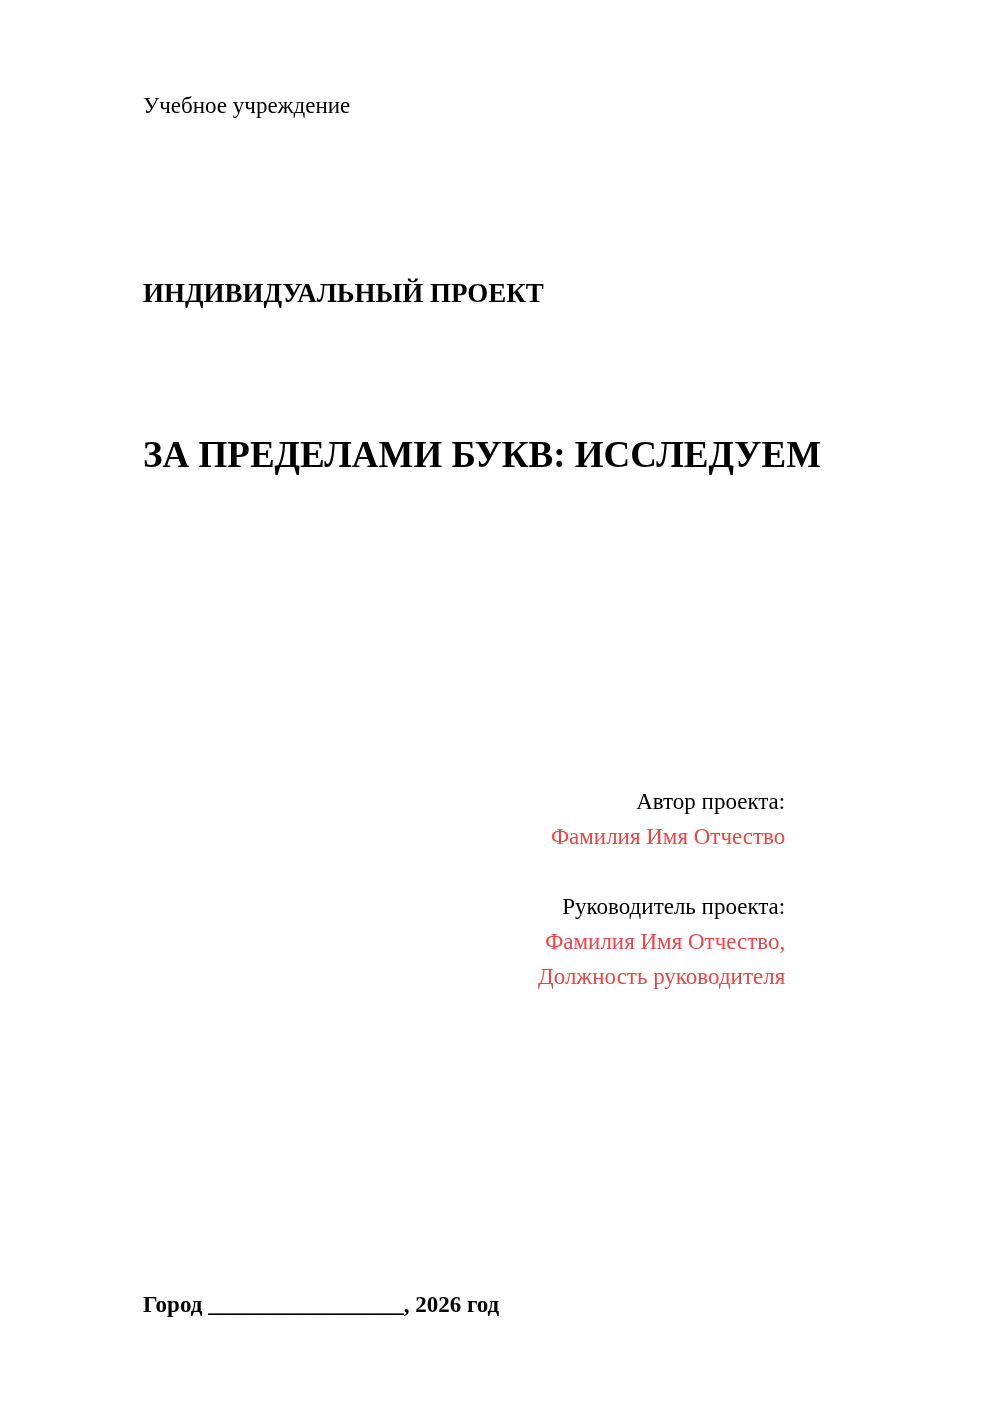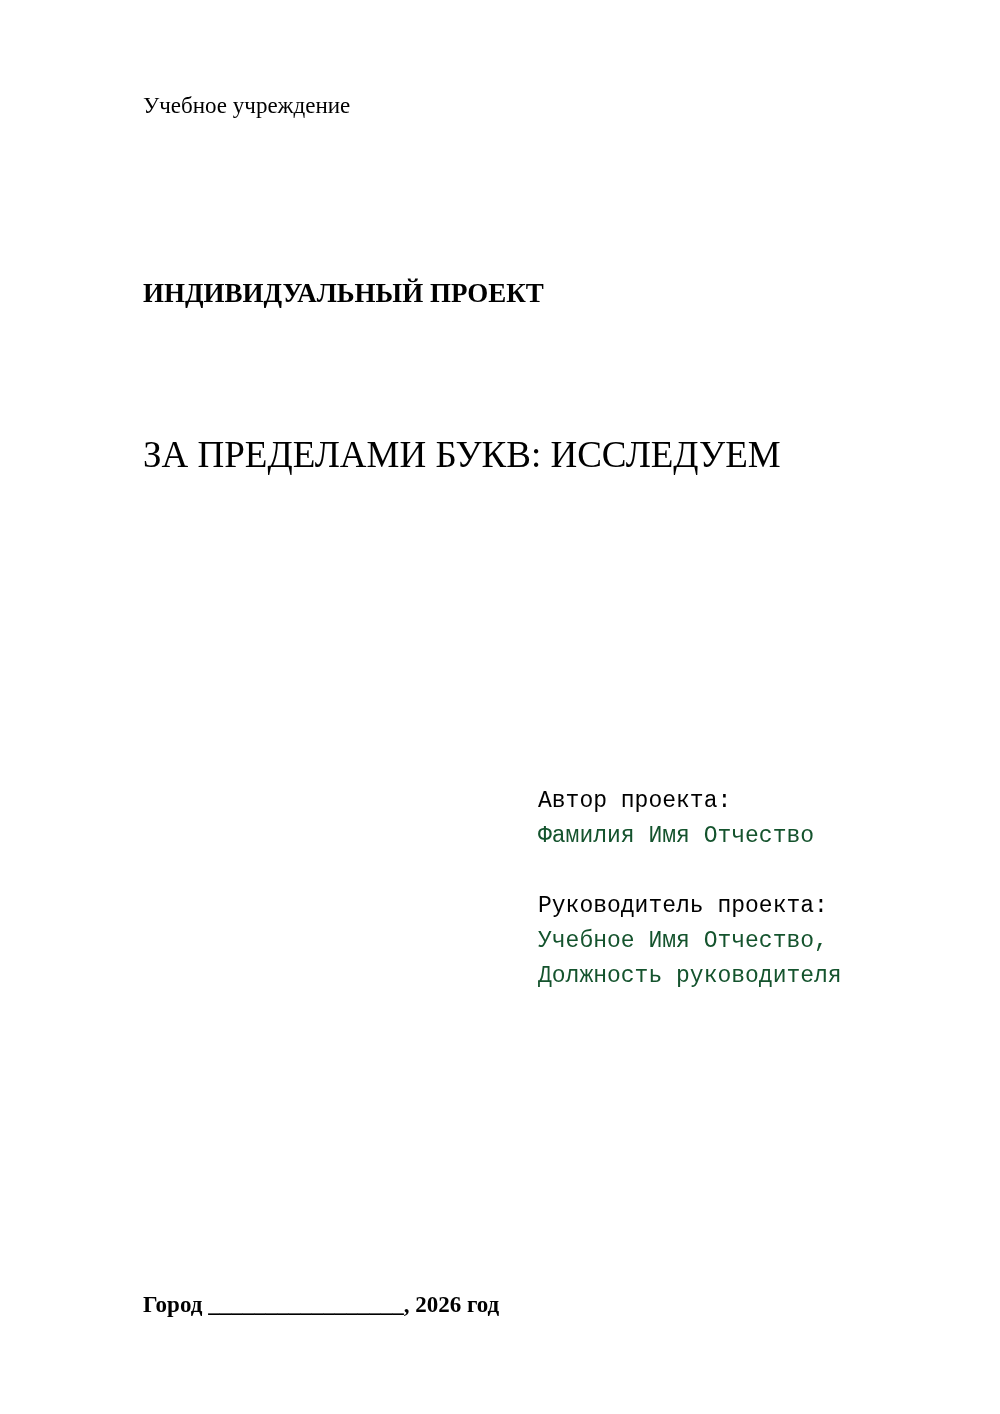--- a/index.html
+++ b/index.html
@@ -31,40 +31,39 @@
   .project-type {
     top: 260px;
     font-size: 27px;
     font-weight: bold;
     line-height: 35px;
     margin-top: 16px;
   }
   .project-title {
     top: 435px;
     font-size: 37px;
-    font-weight: normal;
+    font-weight: bold;
     line-height: 39px;
   }
   .credits {
     position: absolute;
     left: 538px;
     top: 784px;
-    text-align: left;
-    font-family: Liberation Mono, monospace;
+    text-align: right;
   }
   .credits .line {
     font-size: 23px;
     line-height: 35px;
     white-space: nowrap;
   }
   .credits .spacer {
     height: 35px;
   }
   .muted {
-    color: #14532d;
+    color: #ef4444;
   }
   .city-year {
     top: 1287px;
     font-size: 23px;
     line-height: 35px;
     white-space: nowrap;
     font-weight: bold;
   }
 </style>
 </head>
@@ -78,19 +77,19 @@
 
   <div class="centered-band project-title">
     <div>ЗА ПРЕДЕЛАМИ БУКВ: ИССЛЕДУЕМ</div>
   </div>
 
   <div class="credits">
     <div class="line">Автор проекта:</div>
     <div class="line muted">Фамилия Имя Отчество</div>
     <div class="spacer"></div>
     <div class="line">Руководитель проекта:</div>
-    <div class="line muted">Учебное Имя Отчество,</div>
+    <div class="line muted">Фамилия Имя Отчество,</div>
     <div class="line muted">Должность руководителя</div>
   </div>
 
   <div class="centered-band city-year">Город _________________, 2026 год</div>
 
 </div>
 
 </body></html>

